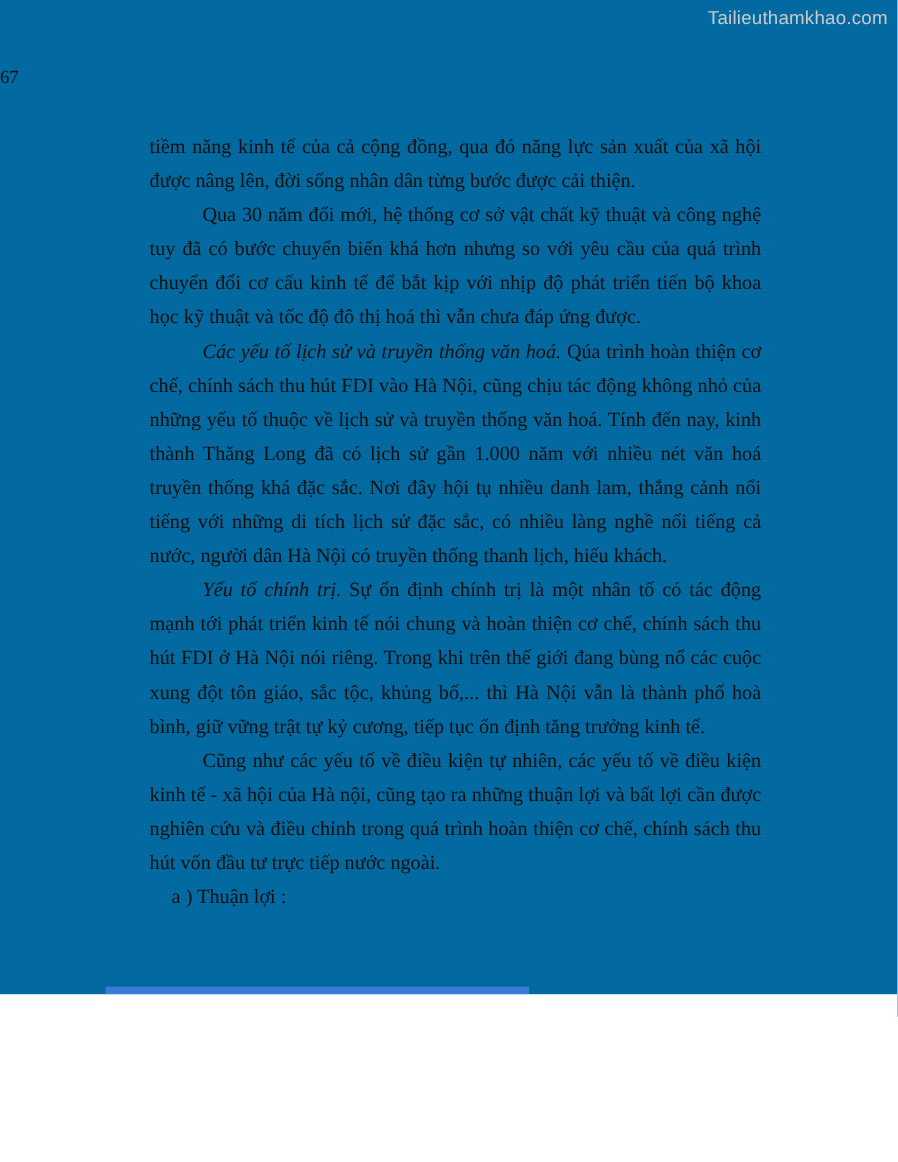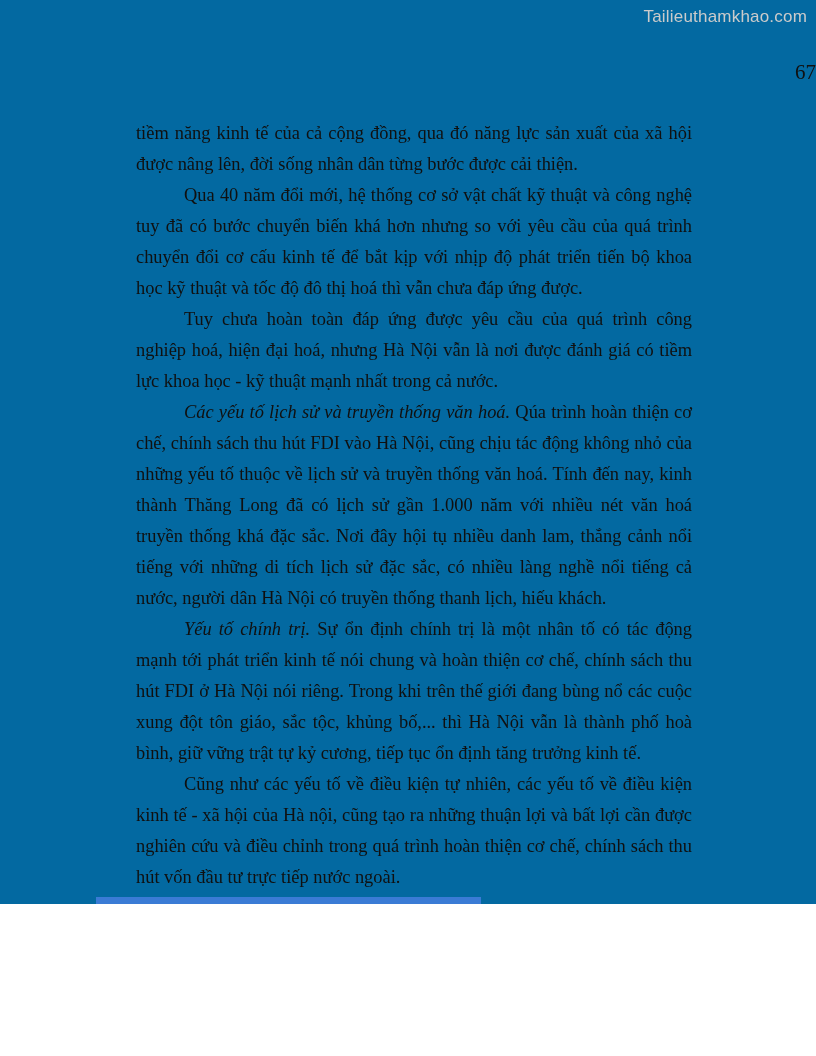--- a/index.html
+++ b/index.html
@@ -24,22 +24,22 @@
     font-size: 17px;
     color: #cbcbcb;
     letter-spacing: 0.2px;
     user-select: none;
   }
   .page-number {
     position: absolute;
     top: 60px;
     left: 0;
     width: 100%;
-    text-align: right;
-    font-size: 21px;
+    text-align: left;
+    font-size: 17px;
     color: #111111;
   }
   .content {
     position: absolute;
     left: 136px;
     top: 118px;
     width: 556px;
     font-size: 18.4px;
     line-height: 31px;
     text-align: justify;
@@ -64,21 +64,21 @@
 </head>
 <body>
 
 <div class="page">
   <span class="watermark">Tailieuthamkhao.com</span>
 
   <div class="page-number">67</div>
 
   <div class="content" id="content">
       <p>tiềm năng kinh tế của cả cộng đồng, qua đó năng lực sản xuất của xã hội được nâng lên, đời sống nhân dân từng bước được cải thiện.</p>
-      <p class="indent">Qua 40 năm đổi mới, hệ thống cơ sở vật chất kỹ thuật và công nghệ tuy đã có bước chuyển biến khá hơn nhưng so với yêu cầu của quá trình chuyển đổi cơ cấu kinh tế để bắt kịp với nhịp độ phát triển tiến bộ khoa học kỹ thuật và tốc độ đô thị hoá thì vẫn chưa đáp ứng được.</p>
-      <p class="indent">Tuy chưa hoàn toàn đáp ứng được yêu cầu của quá trình công nghiệp hoá, hiện đại hoá, nhưng Hà Nội vẫn là nơi được đánh giá có tiềm lực khoa học - kỹ thuật mạnh nhất trong cả nước.</p>
+      <p class="indent">Qua 30 năm đổi mới, hệ thống cơ sở vật chất kỹ thuật và công nghệ tuy đã có bước chuyển biến khá hơn nhưng so với yêu cầu của quá trình chuyển đổi cơ cấu kinh tế để bắt kịp với nhịp độ phát triển tiến bộ khoa học kỹ thuật và tốc độ đô thị hoá thì vẫn chưa đáp ứng được.</p>
       <p class="indent"><i>Các yếu tố lịch sử và truyền thống văn hoá.</i> Qúa trình hoàn thiện cơ chế, chính sách thu hút FDI vào Hà Nội, cũng chịu tác động không nhỏ của những yếu tố thuộc về lịch sử và truyền thống văn hoá. Tính đến nay, kinh thành Thăng Long đã có lịch sử gần 1.000 năm với nhiều nét văn hoá truyền thống khá đặc sắc. Nơi đây hội tụ nhiều danh lam, thắng cảnh nổi tiếng với những di tích lịch sử đặc sắc, có nhiều làng nghề nổi tiếng cả nước, người dân Hà Nội có truyền thống thanh lịch, hiếu khách.</p>
       <p class="indent"><i>Yếu tố chính trị.</i> Sự ổn định chính trị là một nhân tố có tác động mạnh tới phát triển kinh tế nói chung và hoàn thiện cơ chế, chính sách thu hút FDI ở Hà Nội nói riêng. Trong khi trên thế giới đang bùng nổ các cuộc xung đột tôn giáo, sắc tộc, khủng bố,... thì Hà Nội vẫn là thành phố hoà bình, giữ vững trật tự kỷ cương, tiếp tục ổn định tăng trưởng kinh tế.</p>
       <p class="indent">Cũng như các yếu tố về điều kiện tự nhiên, các yếu tố về điều kiện kinh tế - xã hội của Hà nội, cũng tạo ra những thuận lợi và bất lợi cần được nghiên cứu và điều chỉnh trong quá trình hoàn thiện cơ chế, chính sách thu hút vốn đầu tư trực tiếp nước ngoài.</p>
+      <p class="indent-sm">a ) Thuận lợi :</p>
     </div>
 
   <div class="bottom-bar"></div>
 </div>
 
 </body></html>

